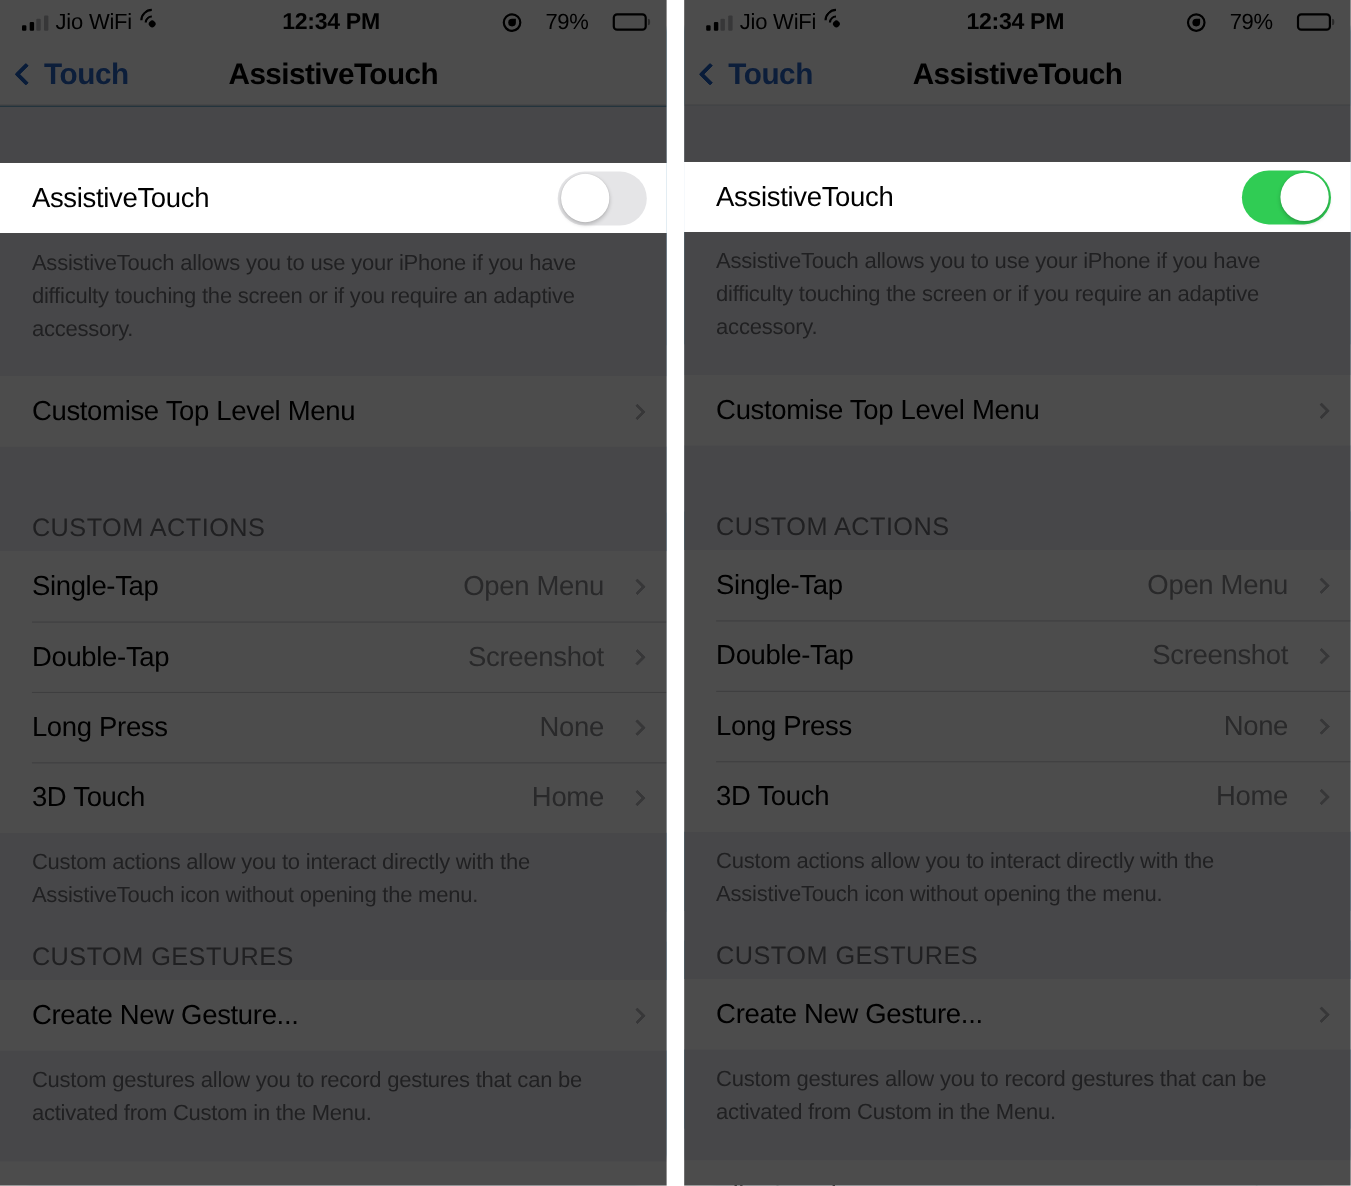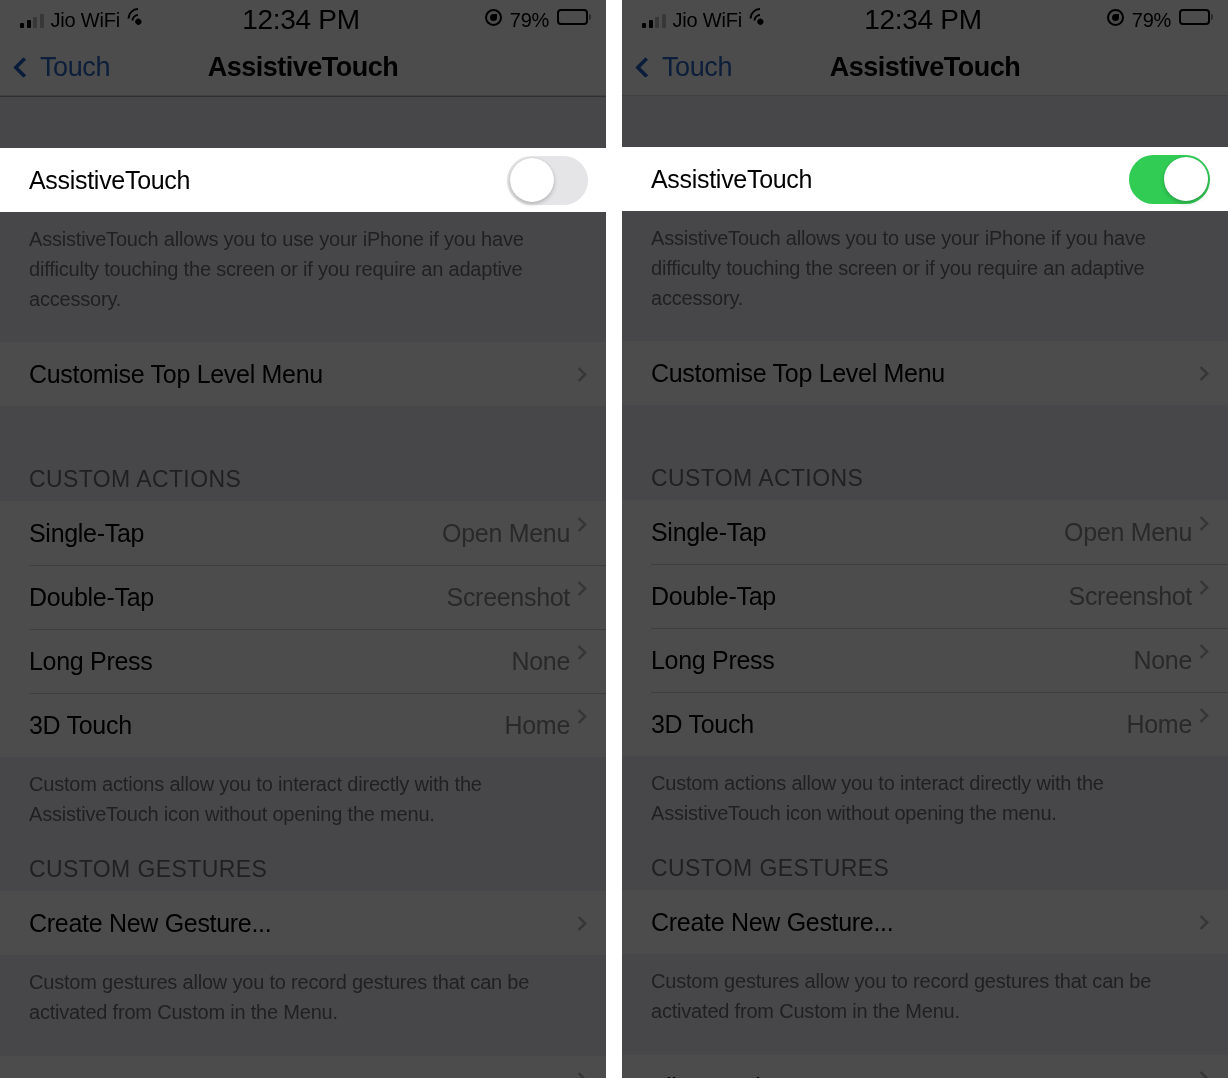--- a/index.html
+++ b/index.html
@@ -15,21 +15,21 @@
     position:relative;
     height:1078px;
     background:#f2f2f7;
     overflow:hidden;
   }
   .panel.left  { width:606px; }
   .gap         { width:16px; height:1078px; background:#ffffff; flex:0 0 16px; }
   .panel.right { width:606px; }
 
   
-  .screen { position:absolute; inset:0; background:#a3a3a3;border-radius:29px; }
+  .screen { position:absolute; inset:0; background:#0369a1;border-radius:29px; }
 
   
   .statusbar {
     height:40px;
     display:flex; align-items:center;
     padding:0 18px 0 20px;
     position:relative;
     background:#ffffff;
   }
   .sb-left { display:flex; align-items:center; gap:7px; }
@@ -44,62 +44,62 @@
   .wifi i {
     position:absolute; left:50%; bottom:0; transform:translateX(-50%);
     border:2.6px solid #000; border-radius:50%;
     border-bottom-color:transparent; border-left-color:transparent; border-right-color:transparent;
   }
   .wifi i:nth-child(1){ width:21px; height:21px; transform:translateX(-50%) rotate(-45deg); bottom:-1px;}
   .wifi i:nth-child(2){ width:13px; height:13px; transform:translateX(-50%) rotate(-45deg); bottom:1.5px;}
   .wifi i:nth-child(3){ width:5.5px;height:5.5px;transform:translateX(-50%) rotate(-45deg); bottom:4px; border-radius:50%; background:#000;border-color:#000;}
   .sb-center {
     position:absolute; left:0; right:4px; text-align:center;
-    font-size:28px; font-weight:normal; color:#000; letter-spacing:-.3px;
-  }
-  .sb-right { margin-left:auto; display:flex; align-items:flex-start; gap:8px; }
+    font-size:21px; font-weight:bold; color:#000; letter-spacing:-.3px;
+  }
+  .sb-right { margin-left:auto; display:flex; align-items:center; gap:22px; }
   .loc-icon { width:17px; height:17px; border:2px solid #000; border-radius:50%; position:relative; }
   .loc-icon::after{ content:""; position:absolute; left:3px; top:3px; width:7px;height:7px;background:#000;border-radius:50% 0 50% 50%; transform:rotate(0deg);}
   .batt-pct { font-size:20px; color:#000; letter-spacing:-.3px; }
   .batt { width:31px; height:16px; border:2px solid #000; border-radius:4px; position:relative; padding:1.5px; }
   .batt-fill { height:100%; width:100%; background:#000; border-radius:1.5px; }
   .batt::after{ content:""; position:absolute; right:-5px; top:50%; transform:translateY(-50%); width:2.5px;height:6px;background:#000;border-radius:0 2px 2px 0; opacity:.45;}
 
   
   .navbar {
     height:56px; position:relative; background:#ffffff;
     display:flex; align-items:center; padding:0 16px;
     border-bottom:1px solid #d8d8dc;
   }
   .back { display:flex; align-items:center; gap:9px; cursor:pointer; }
   .chev-back {
     width:15px; height:15px;
     border-left:4px solid #2060c0; border-bottom:4px solid #2060c0;
     transform:rotate(45deg); border-radius:2px;
   }
-  .back-label { font-size:27px; color:#2b64c4; letter-spacing:-.4px; }
+  .back-label { font-size:27px; color:#2b64c4; letter-spacing:-.4px;font-weight:bold; }
   .nav-title {
     position:absolute; left:0; right:0; text-align:center;
     font-size:27px; font-weight:bold; color:#000; letter-spacing:-.5px;
     pointer-events:none;
   }
 
   
   .content { position:absolute; top:97px; left:0; right:0; bottom:0; background:#efeff4; }
   .spacer { background:#efeff4; }
   .group { background:#ffffff; }
   .row {
     position:relative; display:flex; align-items:center;
     height:64px; padding:0 18px 0 29px; background:#ffffff;
   }
   .row + .row::before {
     content:""; position:absolute; top:0; left:29px; right:0; height:1px; background:#d0d0d4;
   }
   .row .label { font-size:25px; color:#000; letter-spacing:-.3px; }
-  .row .right { margin-left:auto; display:flex; gap:4px; }
+  .row .right { margin-left:auto; display:flex; align-items:center; gap:25px; }
   .row .value { font-size:25px; color:#8a8a8e; letter-spacing:-.3px; }
   .chev {
     width:11px; height:11px;
     border-top:3px solid #b8b8bd; border-right:3px solid #b8b8bd;
     transform:rotate(45deg); border-radius:1px; margin-right:3px;
   }
   .footnote {
     font-size:20px; line-height:30px; color:#6d6d72;
     padding:12px 26px 0 29px; letter-spacing:-.2px;
   }

